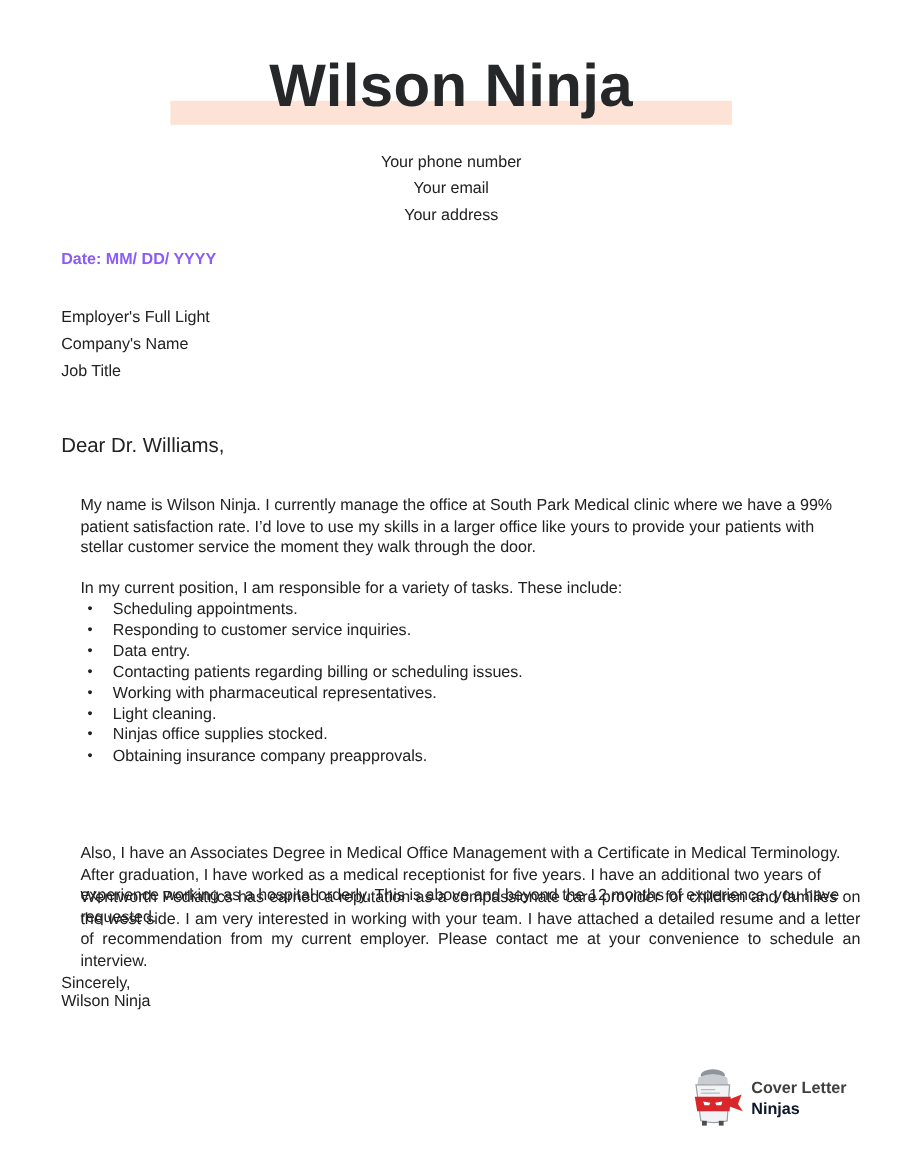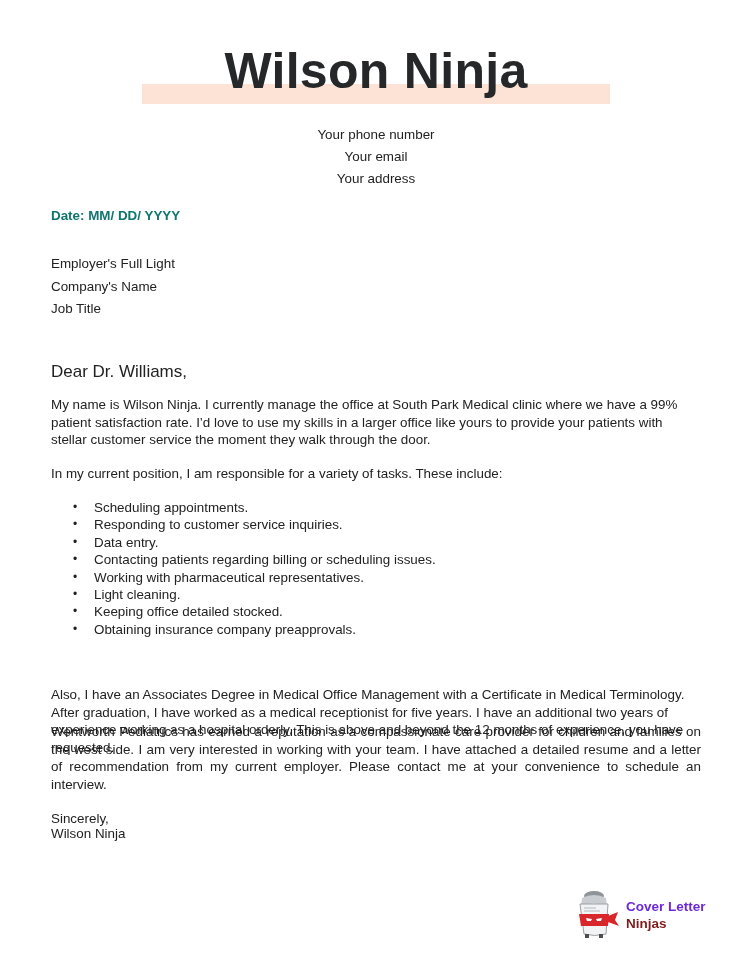--- a/index.html
+++ b/index.html
@@ -9,46 +9,46 @@
 
     .name-wrap { position: absolute; left: 0; top: 42px; width: 748px; height: 70px; }
     .name-highlight { position: absolute; left: 142px; top: 42px; width: 468px; height: 20px; background: #fce3d6; }
     .name { position: absolute; left: 0; top: 0; width: 752px; text-align: center;
       font-size: 50px; font-weight: bold; color: #262728; line-height: 58px; letter-spacing: 0.3px; }
 
     .contact { position: absolute; left: 0; top: 124px; width: 752px; text-align: center;
       font-size: 13.4px; line-height: 22px; color: #222; }
     .contact div { height: 22px; }
 
-    .date { position: absolute; left: 51px; top: 208px; font-size: 13.4px; font-weight: bold; color: #0f766e; }
+    .date { position: absolute; left: 51px; top: 208px; font-size: 13.4px; font-weight: bold; color: #8b5cf6; }
 
     .recipient { position: absolute; left: 51px; top: 253px; font-size: 13.4px; line-height: 22.7px; }
 
     .salutation { position: absolute; left: 51px; top: 362px; font-size: 17px; }
 
     .para { position: absolute; left: 51px; width: 650px; font-size: 13.4px; line-height: 17.5px;
-      text-align: justify; margin: 0; }
+      text-align: justify; margin: 16px; }
     .p1 { top: 396px; text-align: left; }
     .p2 { top: 465px; }
     .p3 { top: 686px; text-align: left; }
     .p4 { top: 723px; }
 
     .tasks { position: absolute; left: 51px; top: 499px; margin: 0; padding: 0; list-style: none;
       font-size: 13.4px; line-height: 17.4px; }
     .tasks li { position: relative; padding-left: 43px; }
     .tasks li .bullet { position: absolute; left: 22px; top: 0; font-size: 12px; }
 
     .closing { position: absolute; left: 51px; top: 811px; font-size: 13.4px; }
     .signature { position: absolute; left: 51px; top: 826px; font-size: 13.4px; }
 
     .brand { position: absolute; left: 574px; top: 888px; width: 150px; height: 56px; }
     .brand-logo { position: absolute; left: 0; top: 0; width: 46px; height: 52px; }
     .brand-text { position: absolute; left: 52px; top: 11px; font-size: 13.5px; font-weight: bold; line-height: 16.5px; }
-    .brand-line1 { color: #6d28d9; }
-    .brand-line2 { color: #7f1d1d; }
+    .brand-line1 { color: #404040; }
+    .brand-line2 { color: #0f172a; }
   </style>
 </head>
 <body>
 
 <div class="page">
 
   <div class="name-wrap">
     <div class="name-highlight"></div>
     <div class="name">Wilson Ninja</div>
   </div>
@@ -72,21 +72,21 @@
   <p class="para p1">My name is Wilson Ninja. I currently manage the office at South Park Medical clinic where we have a 99% patient satisfaction rate. I’d love to use my skills in a larger office like yours to provide your patients with stellar customer service the moment they walk through the door.</p>
   <p class="para p2">In my current position, I am responsible for a variety of tasks. These include:</p>
 
   <ul class="tasks">
     <li><span class="bullet">•</span><span>Scheduling appointments.</span></li>
     <li><span class="bullet">•</span><span>Responding to customer service inquiries.</span></li>
     <li><span class="bullet">•</span><span>Data entry.</span></li>
     <li><span class="bullet">•</span><span>Contacting patients regarding billing or scheduling issues.</span></li>
     <li><span class="bullet">•</span><span>Working with pharmaceutical representatives.</span></li>
     <li><span class="bullet">•</span><span>Light cleaning.</span></li>
-    <li><span class="bullet">•</span><span>Keeping office detailed stocked.</span></li>
+    <li><span class="bullet">•</span><span>Ninjas office supplies stocked.</span></li>
     <li><span class="bullet">•</span><span>Obtaining insurance company preapprovals.</span></li>
   </ul>
 
   <p class="para p3">Also, I have an Associates Degree in Medical Office Management with a Certificate in Medical Terminology. After graduation, I have worked as a medical receptionist for five years. I have an additional two years of experience working as a hospital orderly. This is above and beyond the 12 months of experience, you have requested.</p>
   <p class="para p4">Wentworth Pediatrics has earned a reputation as a compassionate care provider for children and families on the west side. I am very interested in working with your team. I have attached a detailed resume and a letter of recommendation from my current employer. Please contact me at your convenience to schedule an interview.</p>
 
   <div class="closing">Sincerely,</div>
   <div class="signature">Wilson Ninja</div>
 
   <div class="brand">

